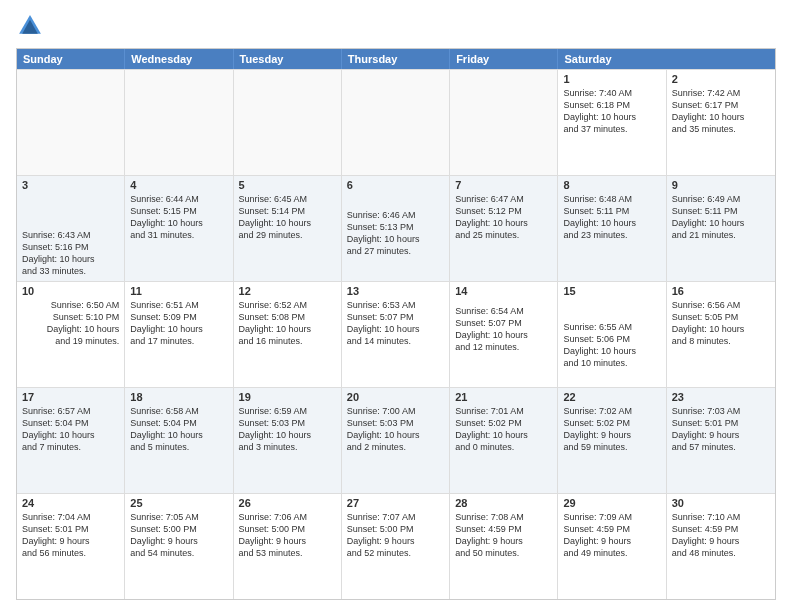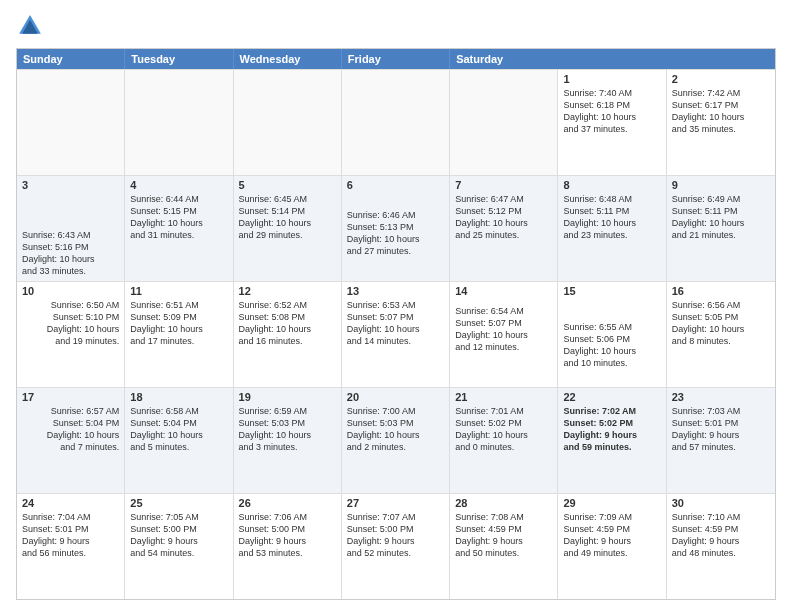--- a/index.html
+++ b/index.html
@@ -126,22 +126,23 @@
     </div>
     <div class="title-block">
       <div class="month-title"></div>
       <div class="location"></div>
     </div>
   </div>
 
   <div class="calendar">
     <div class="cal-header" id="cal-header">
         <div class="cal-header-cell">Sunday</div>
+        <div class="cal-header-cell">Wednesday</div>
         <div class="cal-header-cell">Tuesday</div>
-        <div class="cal-header-cell">Wednesday</div>
+        <div class="cal-header-cell">Thursday</div>
         <div class="cal-header-cell">Friday</div>
         <div class="cal-header-cell">Saturday</div>
       </div>
     <div class="cal-body" id="cal-body">
         <div class="cal-row">
           <div class="cal-cell empty"></div>
           <div class="cal-cell empty"></div>
           <div class="cal-cell empty"></div>
           <div class="cal-cell empty"></div>
           <div class="cal-cell empty"></div>
@@ -258,21 +259,21 @@
             <span class="day-num">16</span>
             <div class="cell-info" style="white-space: pre-line;">Sunrise: 6:56 AM
 Sunset: 5:05 PM
 Daylight: 10 hours
 and 8 minutes.</div>
           </div>
         </div>
         <div class="cal-row">
           <div class="cal-cell alt-row">
             <span class="day-num">17</span>
-            <div class="cell-info" style="white-space: pre-line; text-align: right;">Sunrise: 6:57 AM
+            <div class="cell-info" style="white-space: pre-line;">Sunrise: 6:57 AM
 Sunset: 5:04 PM
 Daylight: 10 hours
 and 7 minutes.</div>
           </div>
           <div class="cal-cell alt-row">
             <span class="day-num">18</span>
             <div class="cell-info" style="white-space: pre-line;">Sunrise: 6:58 AM
 Sunset: 5:04 PM
 Daylight: 10 hours
 and 5 minutes.</div>
@@ -293,21 +294,21 @@
           </div>
           <div class="cal-cell alt-row">
             <span class="day-num">21</span>
             <div class="cell-info" style="white-space: pre-line;">Sunrise: 7:01 AM
 Sunset: 5:02 PM
 Daylight: 10 hours
 and 0 minutes.</div>
           </div>
           <div class="cal-cell alt-row">
             <span class="day-num">22</span>
-            <div class="cell-info" style="white-space: pre-line; font-weight: bold;">Sunrise: 7:02 AM
+            <div class="cell-info" style="white-space: pre-line;">Sunrise: 7:02 AM
 Sunset: 5:02 PM
 Daylight: 9 hours
 and 59 minutes.</div>
           </div>
           <div class="cal-cell alt-row">
             <span class="day-num">23</span>
             <div class="cell-info" style="white-space: pre-line;">Sunrise: 7:03 AM
 Sunset: 5:01 PM
 Daylight: 9 hours
 and 57 minutes.</div>

